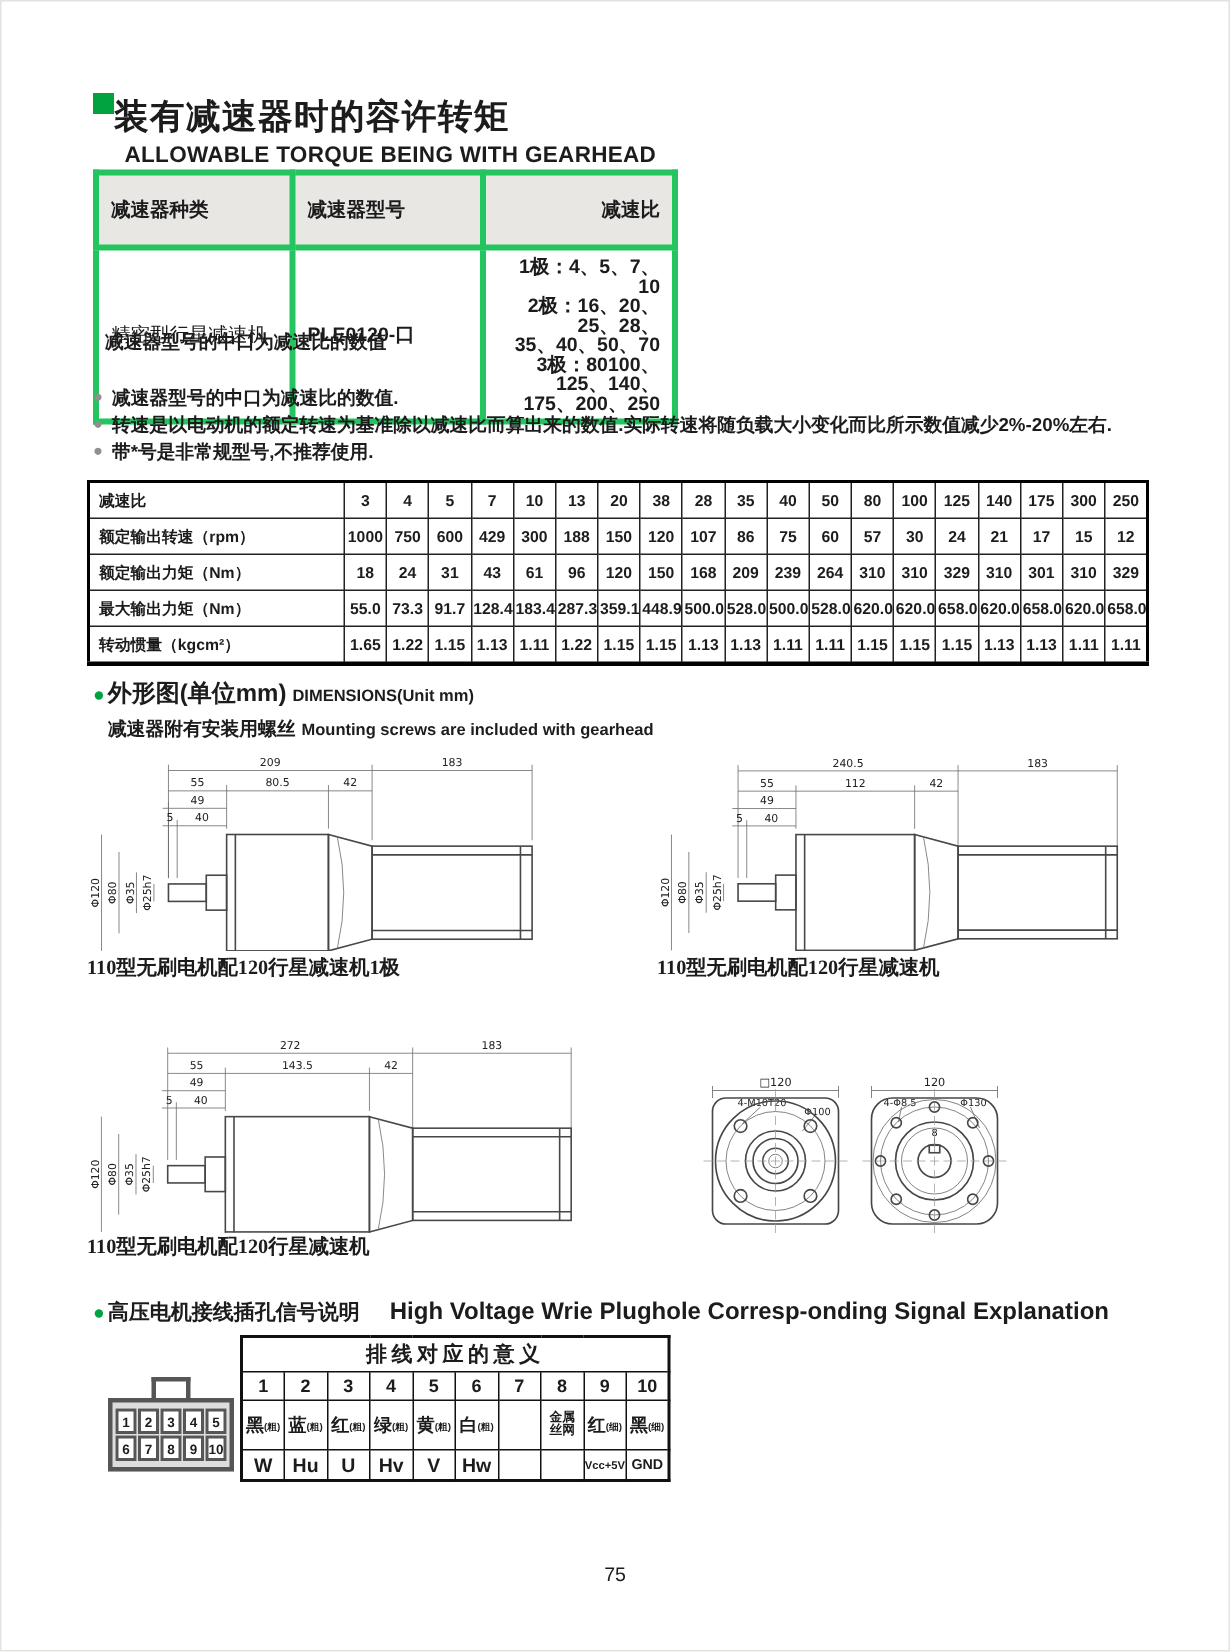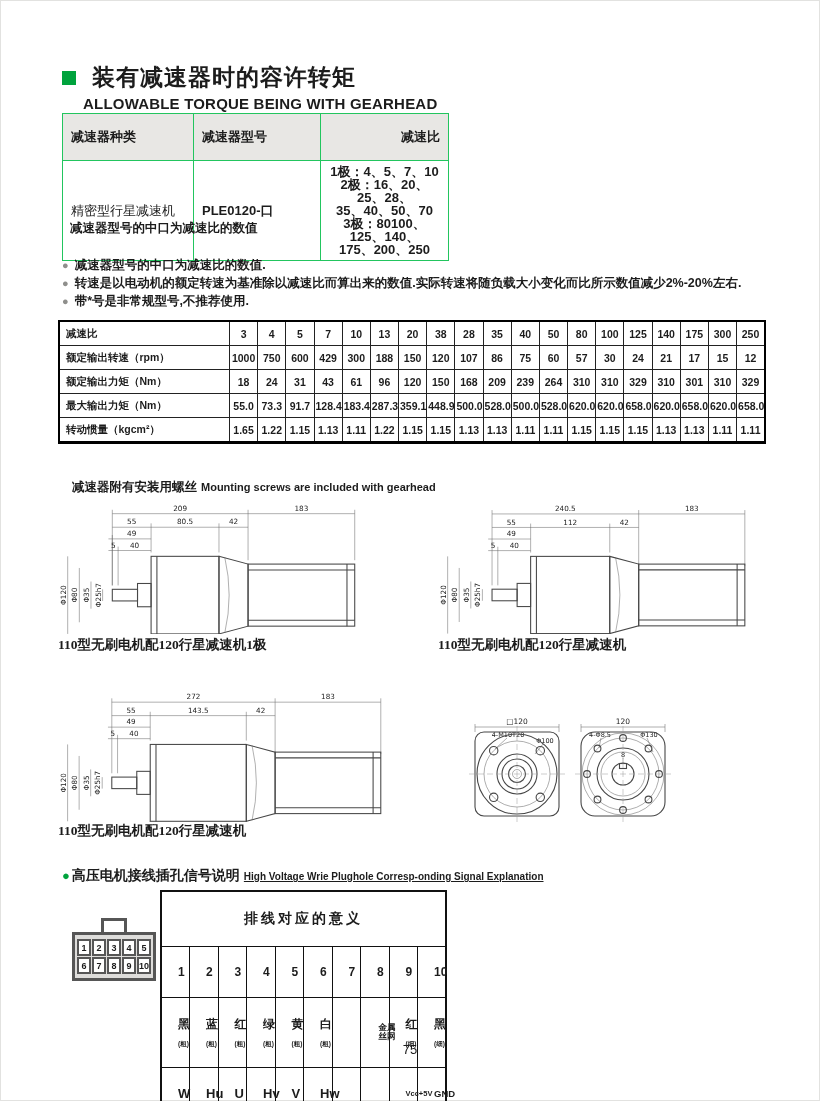--- a/index.html
+++ b/index.html
@@ -1,32 +1,32 @@
 <!DOCTYPE html>
 <html><head>
 <meta charset="utf-8">
 <style>
   html,body{margin:0;padding:0;background:#f2f2f2;}
   .page{position:relative;width:820px;height:1101px;margin:0 auto;background:#fff;
         box-shadow:inset 0 0 0 1px #e2e2e0;
         font-family:"Liberation Sans","DejaVu Sans",sans-serif;color:#1c1c1c;overflow:hidden;}
   
   .title-block{position:absolute;left:62px;top:62px;}
-  .title-row{display:flex;align-items:center;gap:16px;}
+  .title-row{display:flex;gap:0;}
   .green-sq{width:14px;height:14px;background:#00a33d;display:inline-block;}
   .t-cn{font-size:23px;font-weight:bold;letter-spacing:1px;}
   .t-en{font-size:15px;font-weight:bold;margin:2px 0 0 21px;letter-spacing:.2px;}
   
   .gear-table{position:absolute;left:62px;top:113px;width:386px;border-collapse:collapse;table-layout:fixed;}
-  .gear-table td,.gear-table th{border:1px solid #22c55e;font-size:13px;padding:4px 8px;vertical-align:middle;}
+  .gear-table td,.gear-table th{border:4px solid #22c55e;font-size:13px;padding:4px 8px;vertical-align:middle;}
   .gear-table thead th{background:#e8e7e4;font-weight:600;text-align:left;height:38px;}
   .gear-table thead th.ratio-h{text-align:right;}
   .gear-table tbody td{height:64px;background:#fff;}
   .gear-table .model{font-weight:bold;}
-  .ratio-cell{text-align:center;font-size:10.5px;font-weight:600;line-height:13px;padding:3px 4px;}
+  .ratio-cell{text-align:right;font-size:10.5px;font-weight:600;line-height:13px;padding:3px 4px;}
   .gt-foot{position:absolute;left:70px;top:220px;font-size:12.5px;font-weight:600;}
   
   .notes{position:absolute;left:62px;top:256px;font-size:12.5px;font-weight:600;line-height:18px;}
   .notes .nrow{display:flex;gap:6px;align-items:flex-start;}
   .nbull{color:#8f8f8c;font-size:11px;line-height:18px;}
   
   .spec-table{position:absolute;left:58px;top:320px;width:708px;border-collapse:collapse;table-layout:fixed;
               border:2px solid #000;border-bottom:3px solid #000;}
   .spec-table td{border:1px solid #222;font-size:10.5px;font-weight:600;text-align:center;height:23px;padding:0 1px;}
   .spec-table td.rowlabel{text-align:left;padding-left:6px;width:162px;}
@@ -43,24 +43,24 @@
   .dim-svg{display:block;}
   .dim-svg text{font-family:"DejaVu Sans",sans-serif;font-size:7.5px;fill:#222;}
   .dim-svg .ln{stroke:#474747;stroke-width:1.1;fill:none;}
   .dim-svg .th{stroke:#6a6a6a;stroke-width:.55;fill:none;}
   .dim-svg .cl{stroke:#999;stroke-width:.5;stroke-dasharray:6 3;fill:none;}
   .caption{position:absolute;font-family:"Liberation Serif","DejaVu Serif",serif;
            font-size:13.5px;font-weight:bold;}
   
   .sig-head{position:absolute;left:62px;top:866px;font-weight:bold;}
   .sh-cn{font-size:14px;}
-  .sh-en{font-size:10px;margin-left:4px;text-decoration:underline;}
+  .sh-en{font-size:16px;margin-left:20px;}
   .sig-table{position:absolute;left:160px;top:890px;width:287px;border-collapse:collapse;table-layout:fixed;
              border:2px solid #111;}
-  .sig-table td{border:1.5px solid #111;text-align:center;padding:16px;}
+  .sig-table td{border:1.5px solid #111;text-align:center;padding:0;}
   .sig-title{font-size:14px;font-weight:bold;height:22px;letter-spacing:3px;}
   .sig-nums td{font-size:12px;font-weight:bold;height:18px;}
   .sig-colors td{height:32px;font-weight:bold;}
   .cchar{font-size:12px;}
   .cnote{font-size:6.5px;vertical-align:1px;}
   .sig-colors td:nth-child(8) .cchar{font-size:8.5px;line-height:9px;display:inline-block;width:20px;}
   .sig-signals td{font-size:13px;font-weight:bold;height:19px;}
   .sig-signals td:nth-child(9){font-size:7.5px;}
   .sig-signals td:nth-child(10){font-size:9.5px;}
   
@@ -238,20 +238,23 @@
           <td>1.15</td>
           <td>1.15</td>
           <td>1.13</td>
           <td>1.13</td>
           <td>1.11</td>
           <td>1.11</td>
         </tr>
       </tbody>
   </table>
 
+  <div class="dim-head">
+    <span class="gbull">●</span><span class="dh-cn">外形图(单位mm)</span><span class="dh-en">DIMENSIONS(Unit mm)</span>
+  </div>
   <div class="dim-note">
     <span class="dn-cn">减速器附有安装用螺丝</span><span class="dn-en">Mounting screws are included with gearhead</span>
   </div>
 
   <div class="drw" style="left:58px;top:500px;">
     <svg class="dim-svg" width="320" height="134" viewBox="0 0 330 138">
       <g class="th">
         <line x1="56" y1="10" x2="56" y2="88"></line>
           <line x1="196" y1="10" x2="196" y2="62"></line>
           <line x1="306" y1="10" x2="306" y2="62"></line>

